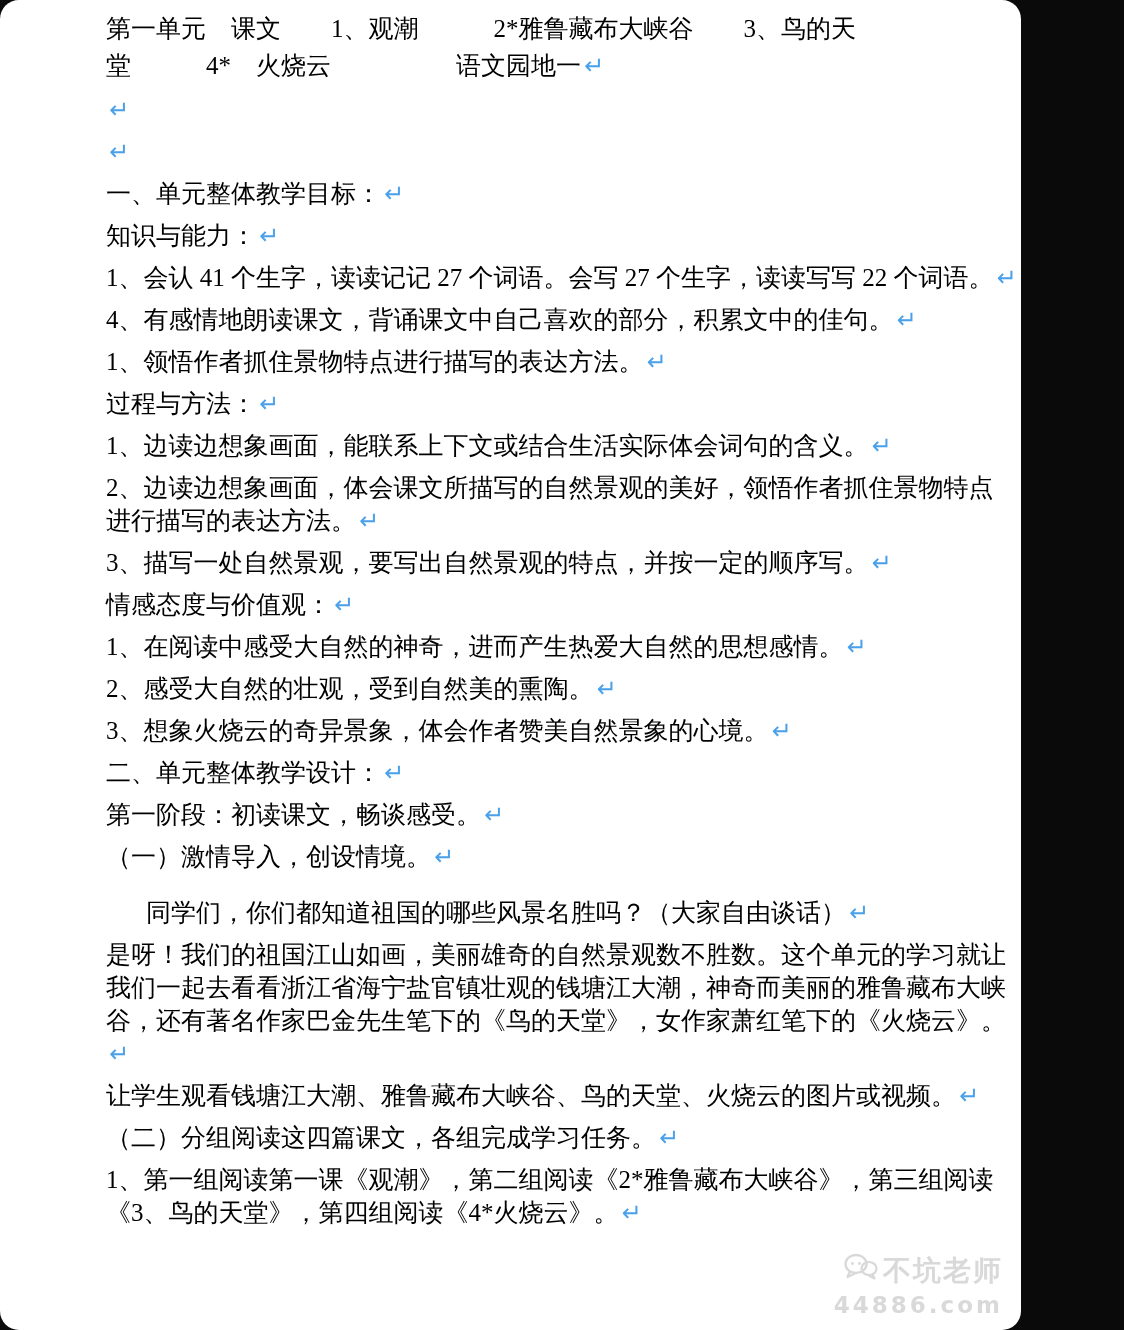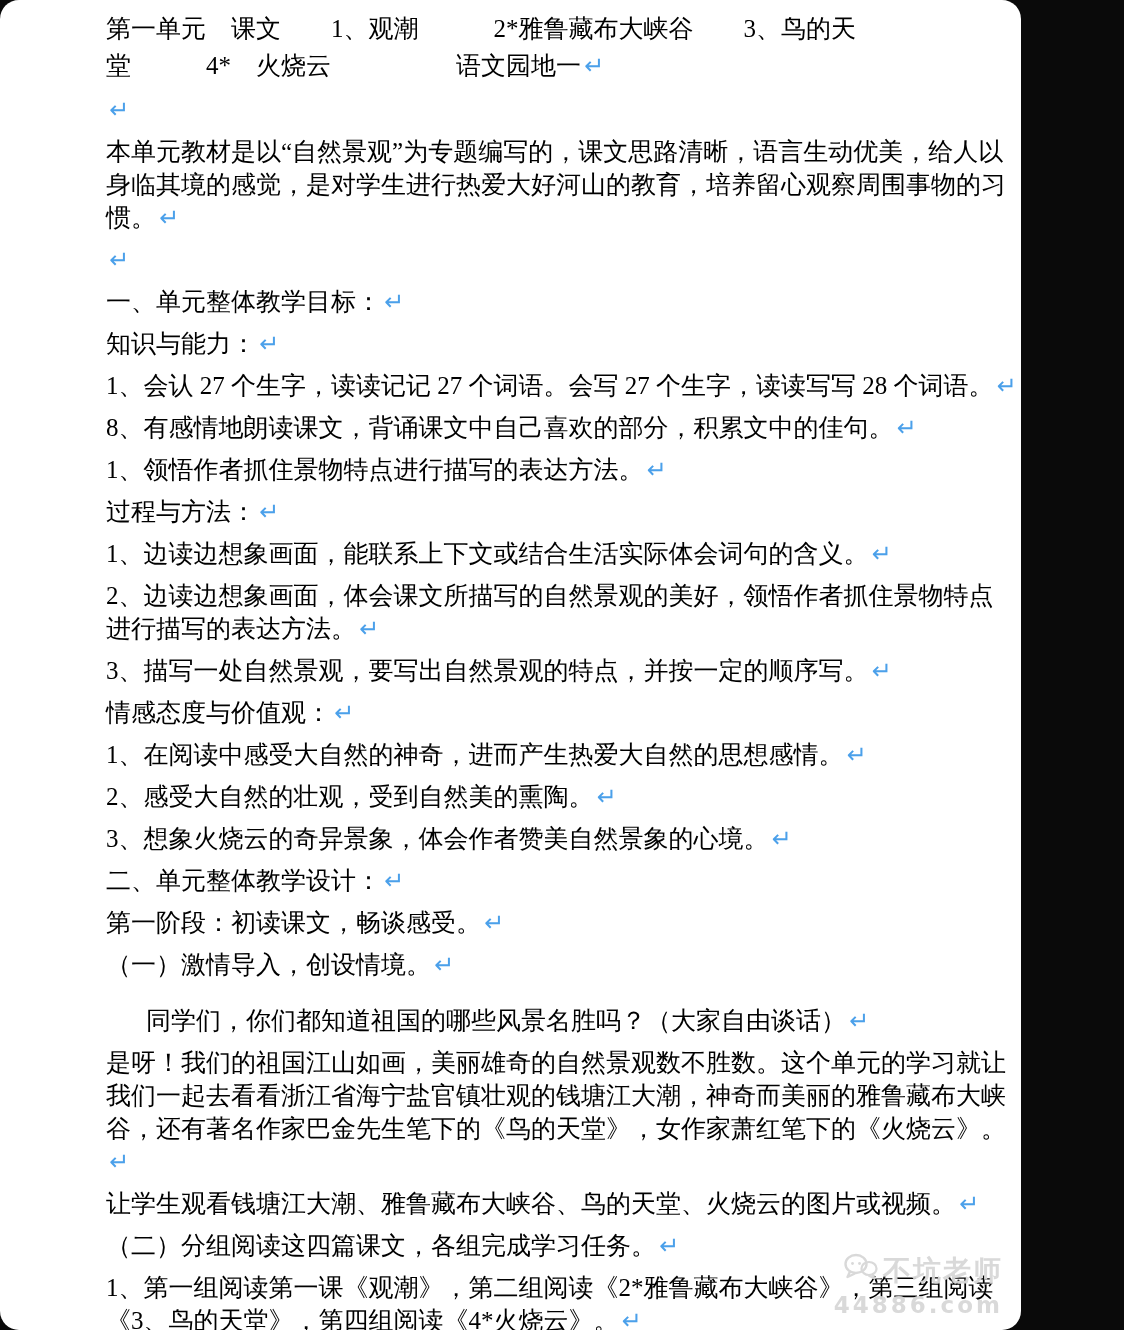--- a/index.html
+++ b/index.html
@@ -80,31 +80,30 @@
 <div class="page">
   <div class="content">
 
     <div class="title-para">
       <div class="title-line">第一单元　课文　　1、观潮　　　2*雅鲁藏布大峡谷　　3、鸟的天</div>
       <div class="title-line"><span>堂　　　4*　火烧云　　　　　语文园地一</span><span class="pilcrow">↵</span></div>
     </div>
 
     <p class="para"><span></span><span class="pilcrow">↵</span></p>
 
-    <p class="para"><span>本单元教材是以“自然景观”为专题编写的，课文思路清晰，语言生动优美，给人以身临其境的感觉，是对学生进行热爱大好河山的教育，培养留心观察周围事物的习惯。</span><span class="pilcrow">↵</span></p>
 
     <p class="para"><span></span><span class="pilcrow">↵</span></p>
 
     <p class="para"><span>一、单元整体教学目标：</span><span class="pilcrow">↵</span></p>
 
     <p class="para"><span>知识与能力：</span><span class="pilcrow">↵</span></p>
 
-    <p class="para"><span>1、会认 27 个生字，读读记记 27 个词语。会写 27 个生字，读读写写 28 个词语。</span><span class="pilcrow">↵</span></p>
+    <p class="para"><span>1、会认 41 个生字，读读记记 27 个词语。会写 27 个生字，读读写写 22 个词语。</span><span class="pilcrow">↵</span></p>
 
-    <p class="para"><span>8、有感情地朗读课文，背诵课文中自己喜欢的部分，积累文中的佳句。</span><span class="pilcrow">↵</span></p>
+    <p class="para"><span>4、有感情地朗读课文，背诵课文中自己喜欢的部分，积累文中的佳句。</span><span class="pilcrow">↵</span></p>
 
     <p class="para"><span>1、领悟作者抓住景物特点进行描写的表达方法。</span><span class="pilcrow">↵</span></p>
 
     <p class="para"><span>过程与方法：</span><span class="pilcrow">↵</span></p>
 
     <p class="para"><span>1、边读边想象画面，能联系上下文或结合生活实际体会词句的含义。</span><span class="pilcrow">↵</span></p>
 
     <p class="para"><span>2、边读边想象画面，体会课文所描写的自然景观的美好，领悟作者抓住景物特点进行描写的表达方法。</span><span class="pilcrow">↵</span></p>
 
     <p class="para"><span>3、描写一处自然景观，要写出自然景观的特点，并按一定的顺序写。</span><span class="pilcrow">↵</span></p>

